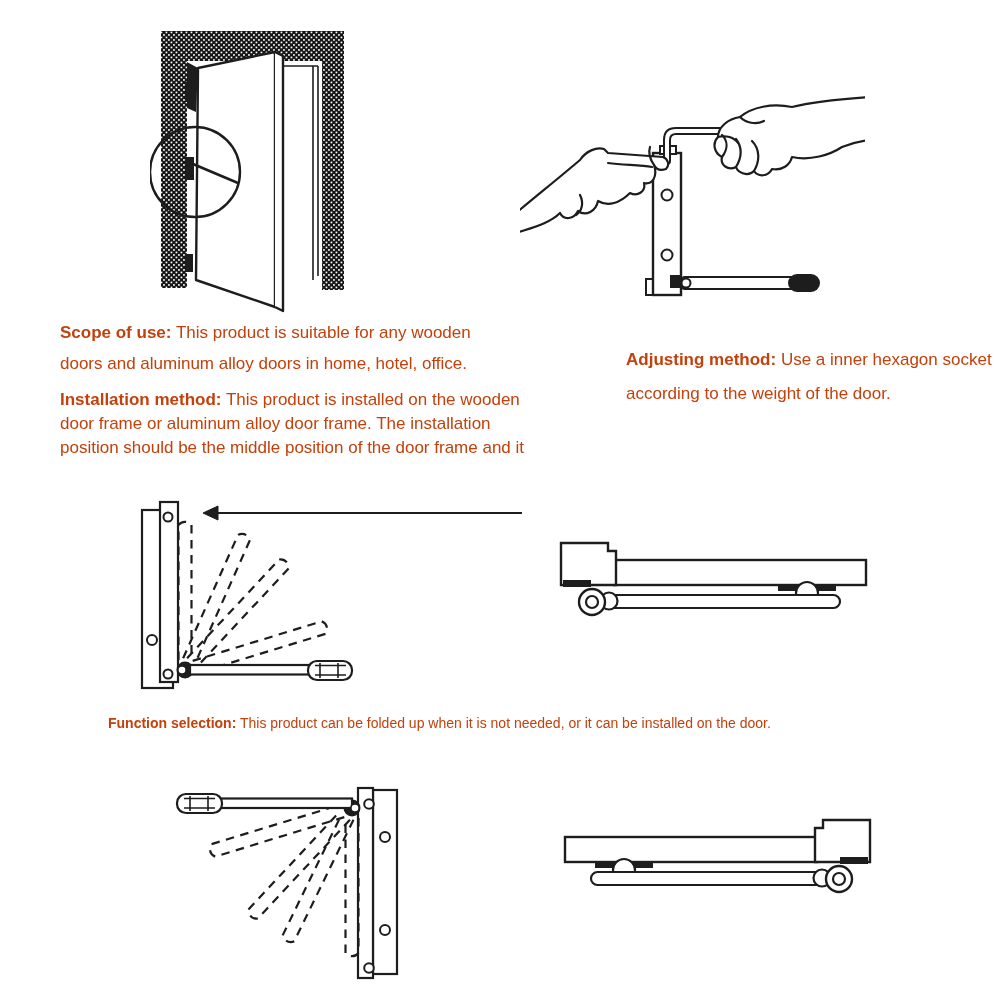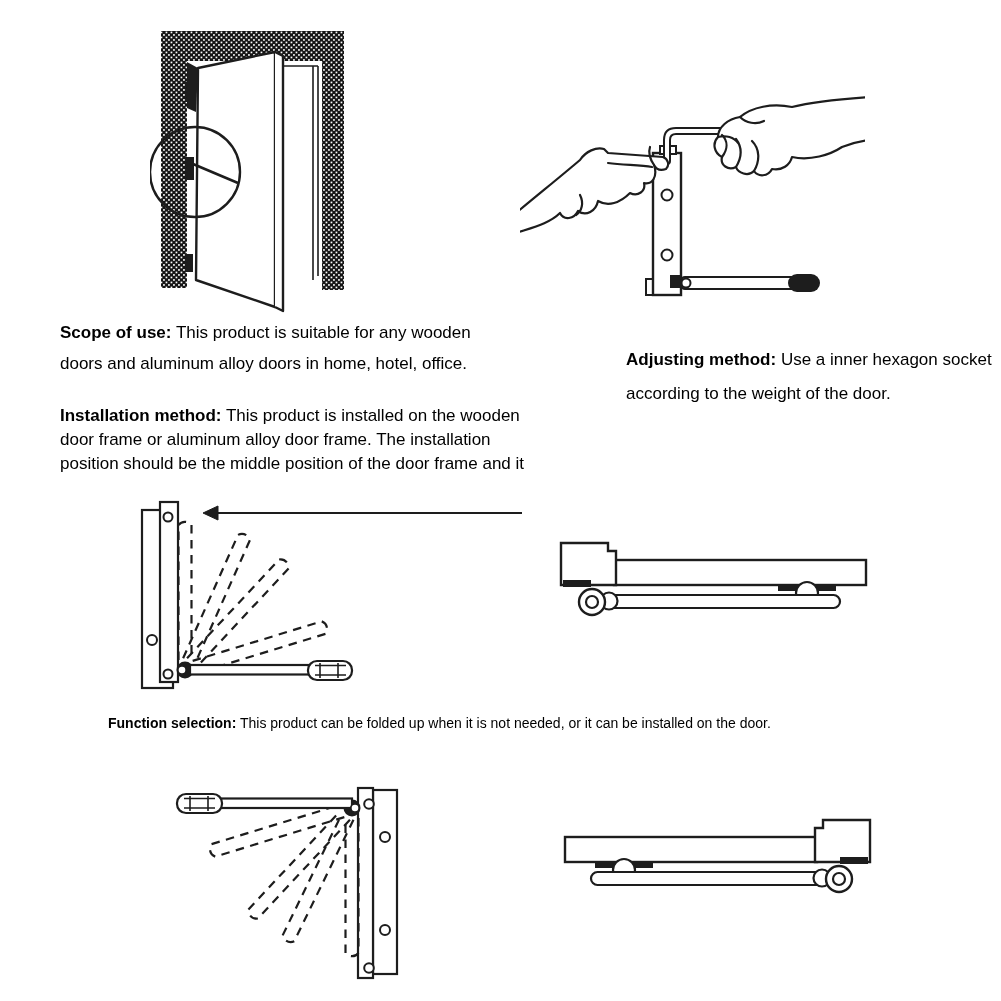--- a/index.html
+++ b/index.html
@@ -1,23 +1,23 @@
 <!DOCTYPE html>
 <html><head>
 <meta charset="utf-8">
 <style>
   html,body{margin:0;padding:0;background:#ffffff;}
   .canvas{position:relative;width:1001px;height:1001px;background:#ffffff;overflow:hidden;
-          font-family:"Liberation Sans",sans-serif;color:#000000;}
+          font-family:"Liberation Sans",sans-serif;color:#c2410c;}
   .fig{position:absolute;display:block;}
   .para{position:absolute;font-size:17px;margin:0;}
   .para .ln{display:block;white-space:nowrap;}
   .para b{font-weight:bold;}
   .scope{left:60px;top:317px;line-height:31px;}
-  .install{left:60px;top:404px;line-height:24px;}
+  .install{left:60px;top:388px;line-height:24px;}
   .adjust{left:595px;top:343px;line-height:34px;margin-left:31px;}
   .funct{left:108px;top:712px;line-height:22px;font-size:14px;white-space:nowrap;}
 </style>
 </head>
 <body>
 
 <div class="canvas">
 
   <svg class="fig" style="left:150px;top:26px" width="205" height="290" viewBox="0 0 205 290">
     <defs>

